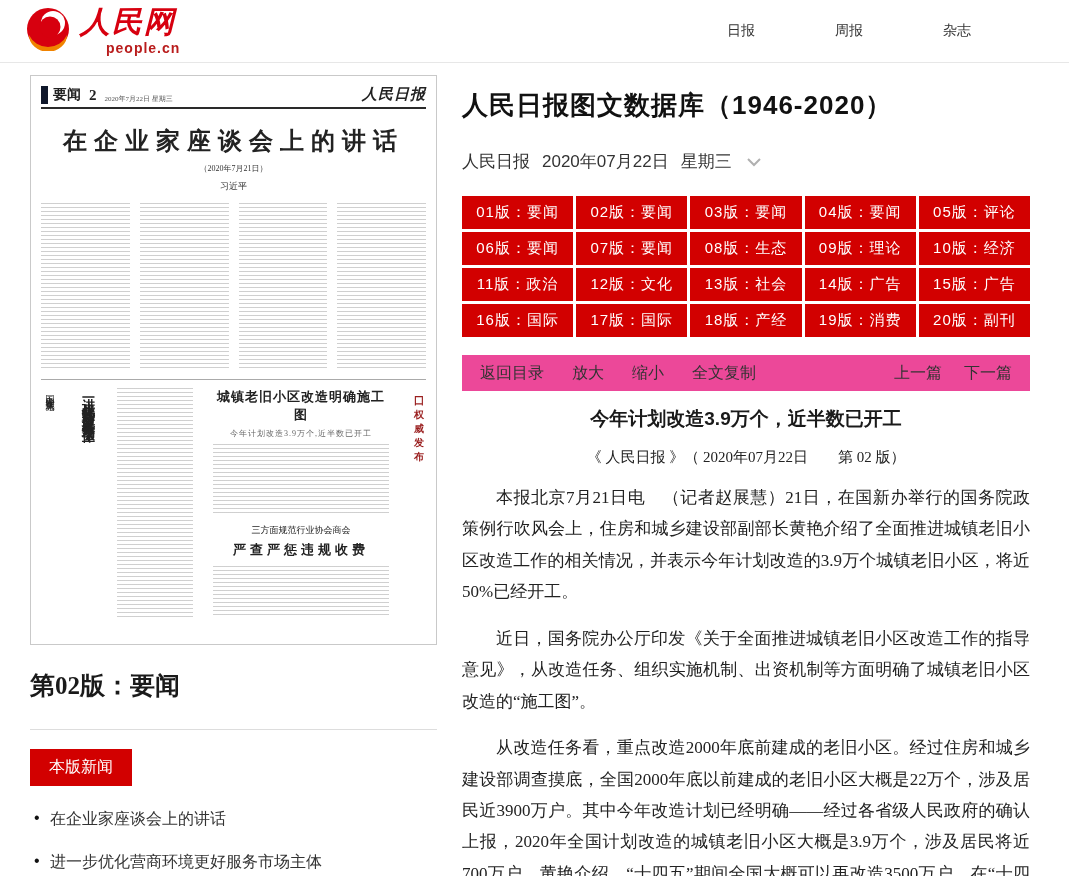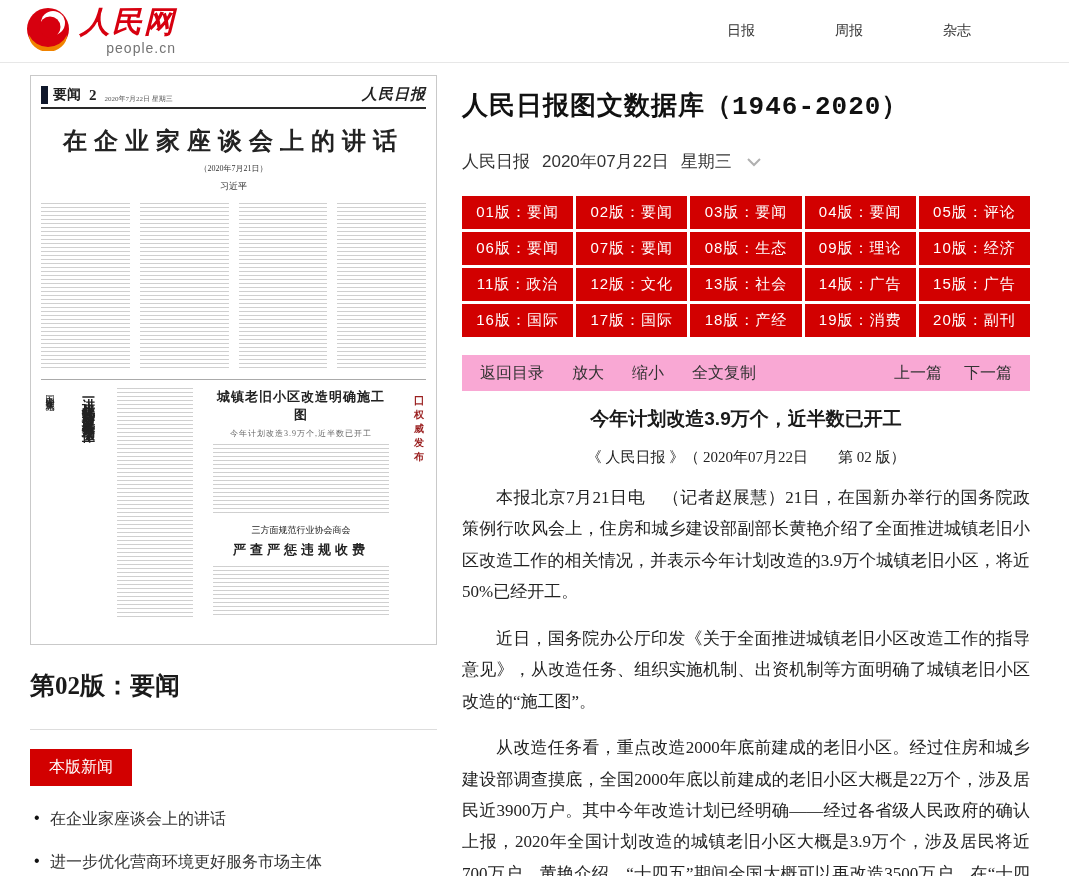--- a/index.html
+++ b/index.html
@@ -3,24 +3,24 @@
 <meta charset="utf-8">
 <style>
   * { margin:0; padding:0; box-sizing:border-box; }
   html,body { width:1069px; height:876px; background:#fff; overflow:hidden;
     font-family:"Liberation Sans","DejaVu Sans",sans-serif; color:#333; }
 
   
   .site-header { height:63px; display:flex; align-items:center;
     padding:0 26px; border-bottom:1px solid #e7e7e7; }
   .logo { display:flex; align-items:center; gap:10px; cursor:pointer; }
-  .logo-text { display:flex; flex-direction:column; line-height:1;align-items:flex-end; }
+  .logo-text { display:flex; flex-direction:column; line-height:1; }
   .logo-cn { font-family:"Liberation Serif","DejaVu Serif",serif; font-style:italic;
     font-weight:bold; font-size:30px; color:#d7000f; letter-spacing:2px; }
-  .logo-en { font-size:14px; font-weight:normal; color:#737373; letter-spacing:1px;
+  .logo-en { font-size:14px; font-weight:bold; color:#b91c1c; letter-spacing:1px;
     margin-top:4px; padding-left:26px; }
   .top-nav { margin-left:auto; display:flex; gap:80px; padding-right:72px; }
   .top-nav span { font-size:14px; color:#333; cursor:pointer; }
 
   
   .main { display:flex; gap:25px; padding:12px 30px 0 30px; }
   .col-left { width:407px; flex:none; }
   .col-right { width:568px; flex:none; }
 
   
@@ -55,32 +55,32 @@
   .edition-title { font-family:"Liberation Serif","DejaVu Serif",serif; font-weight:bold;
     font-size:25px; color:#1a1a1a; margin-top:24px; }
   .left-divider { border:none; border-top:1px solid #ddd; margin-top:27px; }
   .news-badge { display:inline-block; margin-top:19px; background:#d20000; color:#fff;
     font-size:16px; padding:8px 19px; }
   .article-list { list-style:none; margin-top:12px; }
   .article-list li { font-size:16px; color:#333; padding:11px 0 11px 20px; position:relative; cursor:pointer; }
   .article-list li::before { content:"•"; position:absolute; left:4px; color:#111; }
 
   
-  .db-title { font-family:Liberation Mono, monospace; font-weight:bold;
+  .db-title { font-family:Liberation Sans, sans-serif; font-weight:bold;
     font-size:26px; color:#111; margin-top:13px; letter-spacing:1px; }
   .dateline { margin-top:27px; font-size:17px; color:#333; display:flex;
     align-items:center; gap:12px; cursor:pointer; width:max-content; }
   .dateline svg { margin-left:2px; }
 
   .pgrid { margin-top:23px; display:grid; grid-template-columns:repeat(5,1fr);
     grid-auto-rows:33px; gap:3px; }
   .pcell { background:#d20000; color:#fff; font-size:15px; display:flex;
     align-items:center; justify-content:center; cursor:pointer; letter-spacing:1px; }
 
-  .toolbar { margin-top:18px; height:36px; background:#f9a8d4; display:flex;
+  .toolbar { margin-top:18px; height:36px; background:#ec4899; display:flex;
     align-items:center; padding:0 18px; font-size:16px; color:#333; }
   .toolbar .tb-left { display:flex; gap:28px; }
   .toolbar .tb-right { margin-left:auto; display:flex; gap:22px; }
   .toolbar span { cursor:pointer; }
 
   .art-title { text-align:center; font-weight:bold; font-size:24px; color:#1a1a1a;
     margin-top:27px; letter-spacing:1px; }
   .art-subtitle { text-align:center; font-weight:bold; font-size:19px; color:#1a1a1a; margin-top:15px; }
   .art-source { text-align:center; font-size:15px; color:#222; margin-top:16px;
     font-family:"Liberation Serif","DejaVu Serif",serif; }

